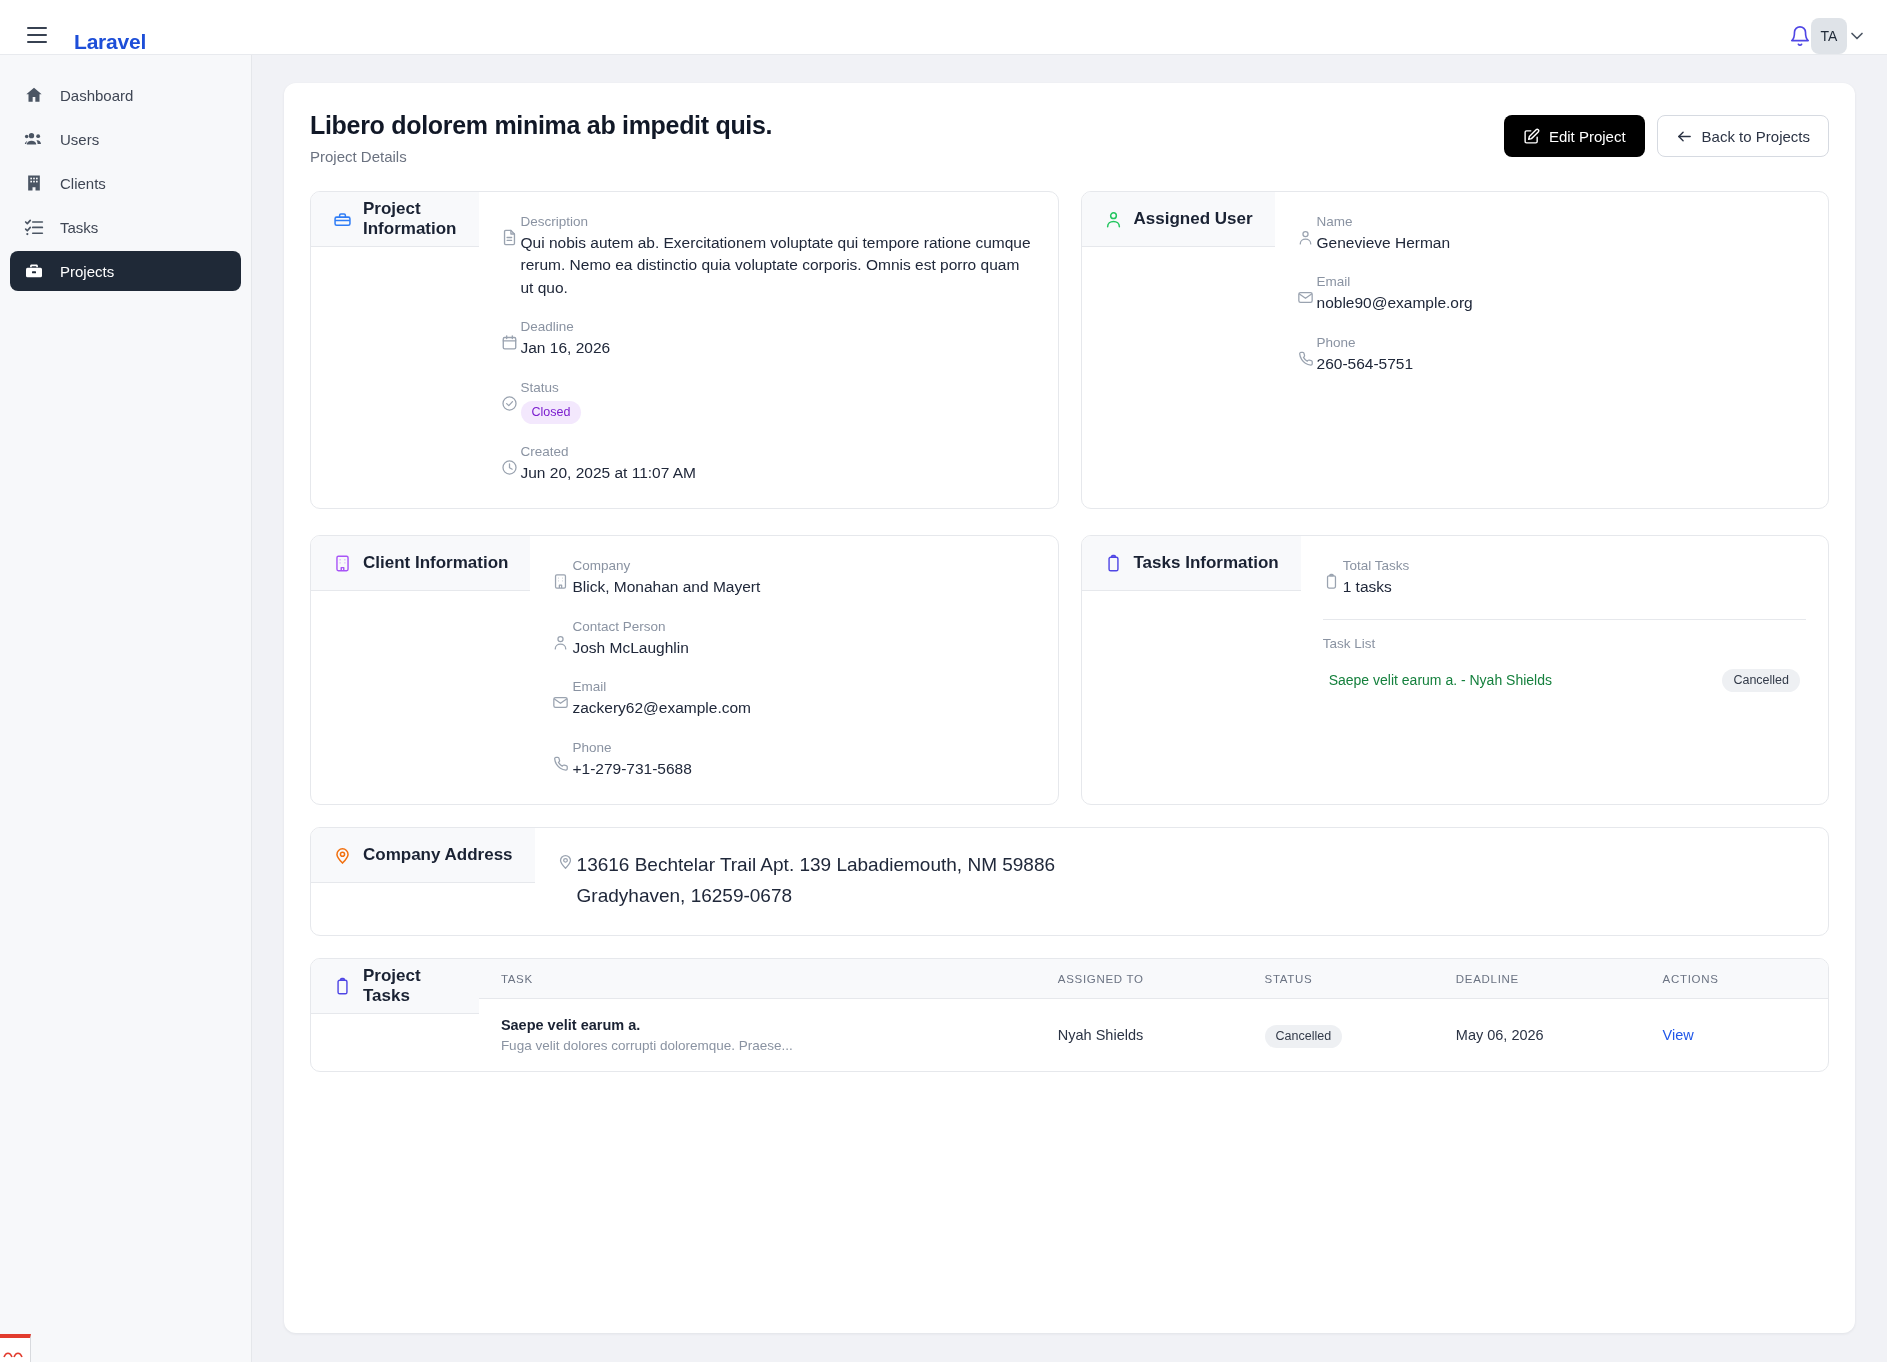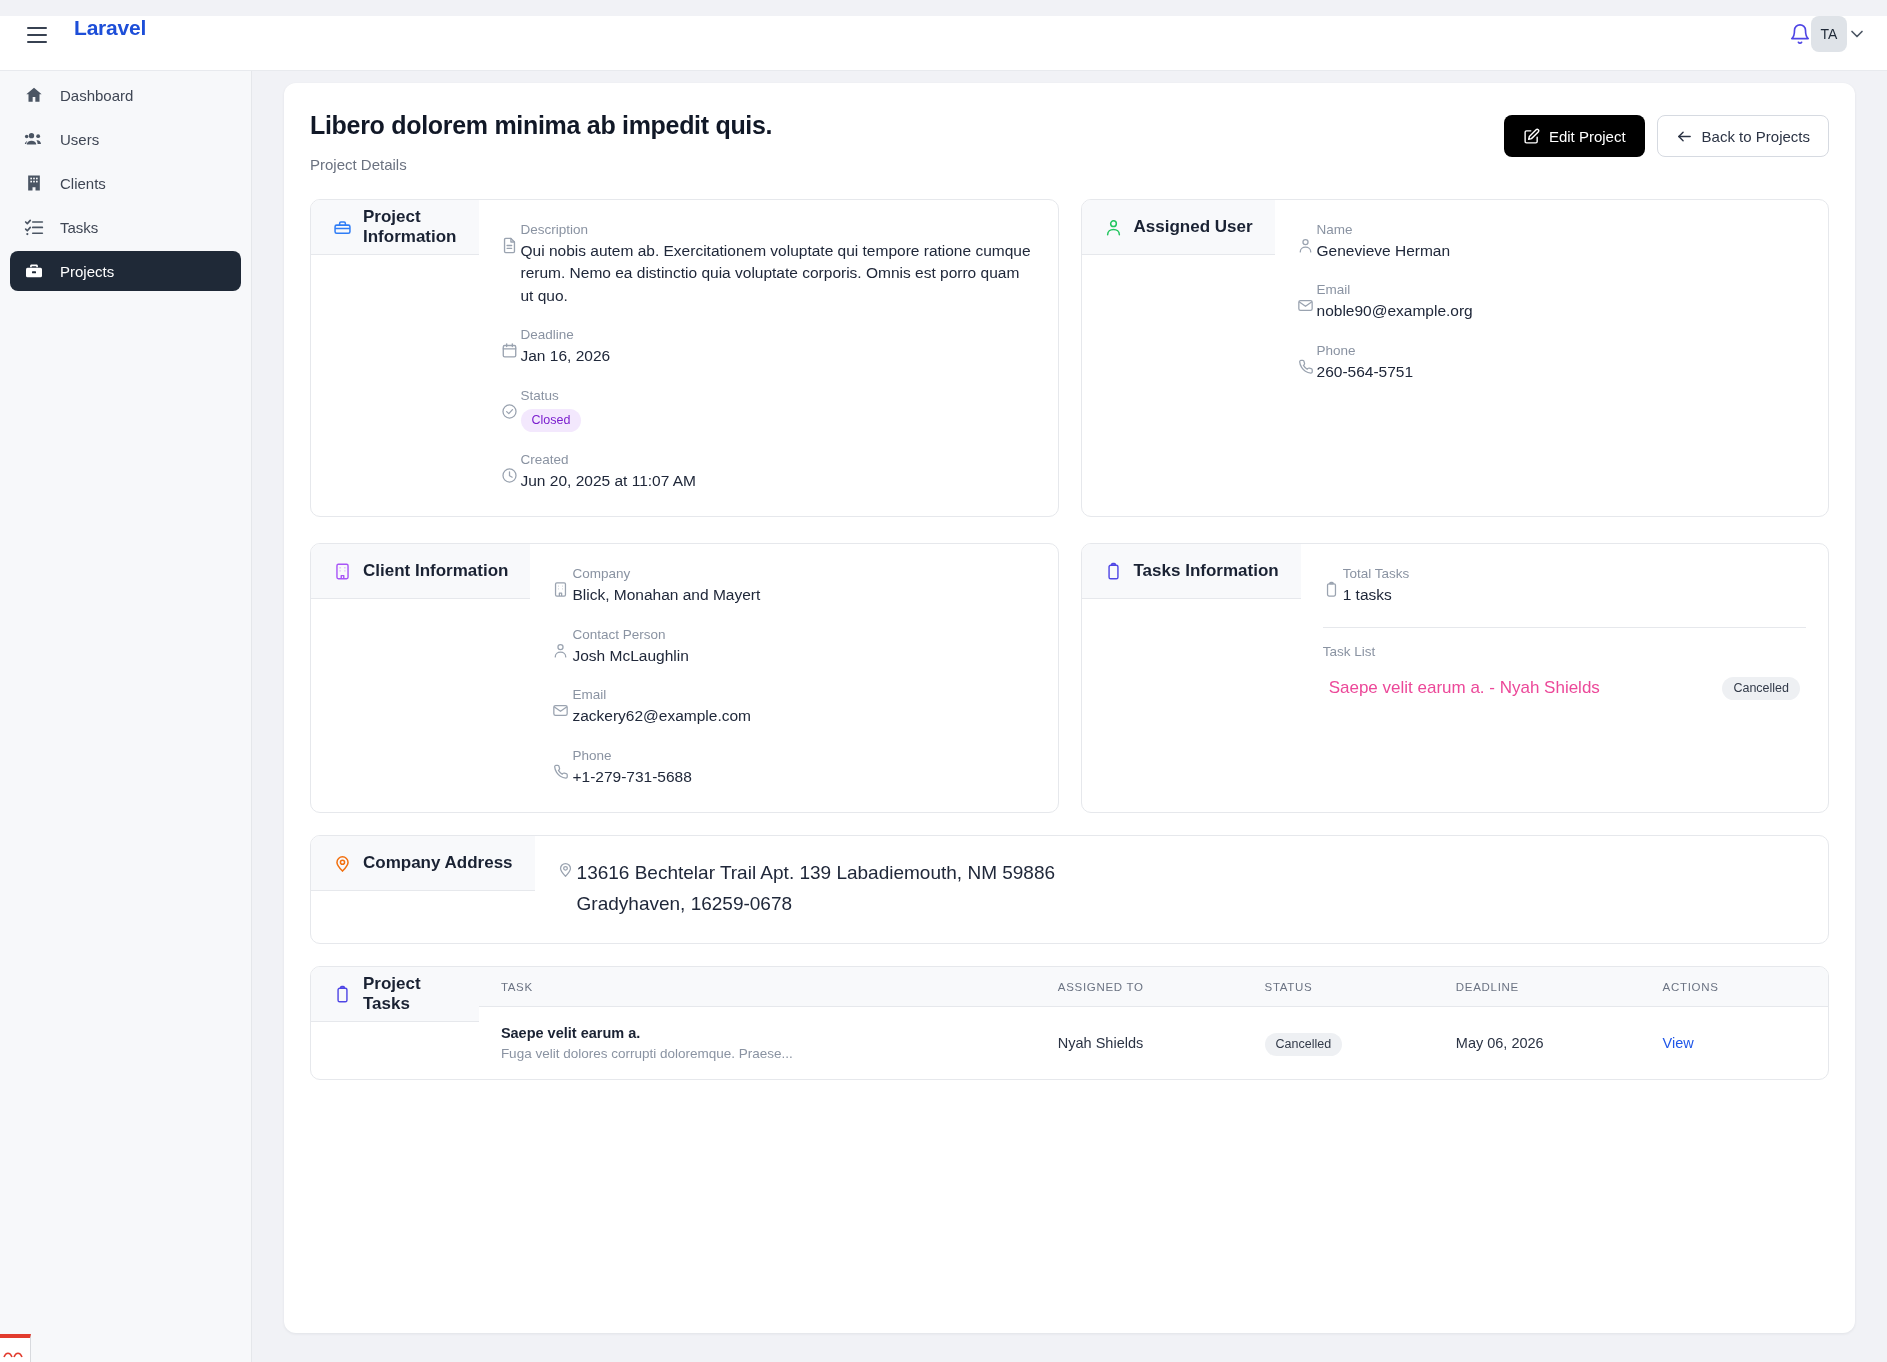--- a/index.html
+++ b/index.html
@@ -6,25 +6,25 @@
   html, body {
     width: 1887px; height: 1362px;
     font-family: "Liberation Sans", sans-serif;
     background: #f1f2f6;
     color: #1f2937;
     overflow: hidden;
   }
 
   
   .topbar {
-    position: absolute; top: 16px; left: 0;
+    position: absolute; top: 0; left: 0;
     width: 1887px; height: 55px;
     background: #ffffff;
     border-bottom: 1px solid #e8eaee;
-    display: flex; align-items: flex-start;
+    display: flex; align-items: flex-end;
     z-index: 20;
   }
   .hamburger {
     margin-left: 18px; width: 38px; height: 38px;
     display: flex; flex-direction: column; justify-content: center;
     align-items: center; gap: 5px; cursor: pointer; border-radius: 6px;
   }
   .hamburger span { display: block; width: 20px; height: 2px; background: #374151; border-radius: 2px; }
   .brand {
     margin-left: 18px;
@@ -74,21 +74,21 @@
   .page-card {
     background: #ffffff;
     border-radius: 12px;
     box-shadow: 0 1px 3px rgba(16,24,40,0.07);
     padding: 28px 26px 30px 26px;
     min-height: 1250px;
   }
 
   .page-head { display: flex; align-items: flex-start; }
   .page-title { font-size: 25px; font-weight: bold; color: #111827; letter-spacing: -0.3px; }
-  .page-sub { font-size: 15px; color: #6b7280; margin-top: 16px; }
+  .page-sub { font-size: 15px; color: #6b7280; margin-top: 8px; }
   .head-actions { margin-left: auto; display: flex; gap: 12px; align-items: flex-start; margin-top: 4px; }
   .btn {
     height: 42px; display: inline-flex; align-items: center; gap: 9px;
     padding: 0 18px; border-radius: 8px; font-size: 15px; cursor: pointer;
     border: 1px solid transparent; white-space: nowrap;
   }
   .btn-primary { background: #000000; color: #ffffff; }
   .btn-ghost { background: #ffffff; color: #2b3344; border-color: #d6dae1; text-align: right; }
   .btn svg { width: 17px; height: 17px; display:block; }
 
@@ -123,21 +123,21 @@
     font-size: 12.5px; line-height: 1.2; margin-top: 3px;
   }
   .badge-closed { background: #f3e8fd; color: #7c20cf; }
   .badge-gray { background: #eef0f3; color: #323a49; }
 
   .divider { height: 1px; background: #e6e8ec; margin: 6px 0 16px 0; }
   .tasklist-label { font-size: 13.5px; color: #8a93a2; margin-bottom: 14px; }
   .tasklist-row {
     display: flex; align-items: center; padding: 4px 6px;
   }
-  .tasklist-row .tl-text { font-size: 17px; color: #ec4899; }
+  .tasklist-row .tl-text { font-size: 14px; color: #15803d; }
   .tasklist-row .badge { margin-top: 0; margin-left: auto; }
 
   
   .full-card { margin-top: 22px; }
   .addr-line { font-size: 19px; color: #20283a; line-height: 1.6; }
 
   
   .tbl { width: 100%; border-collapse: collapse; }
   .tbl thead th {
     background: #f8f9fb;

